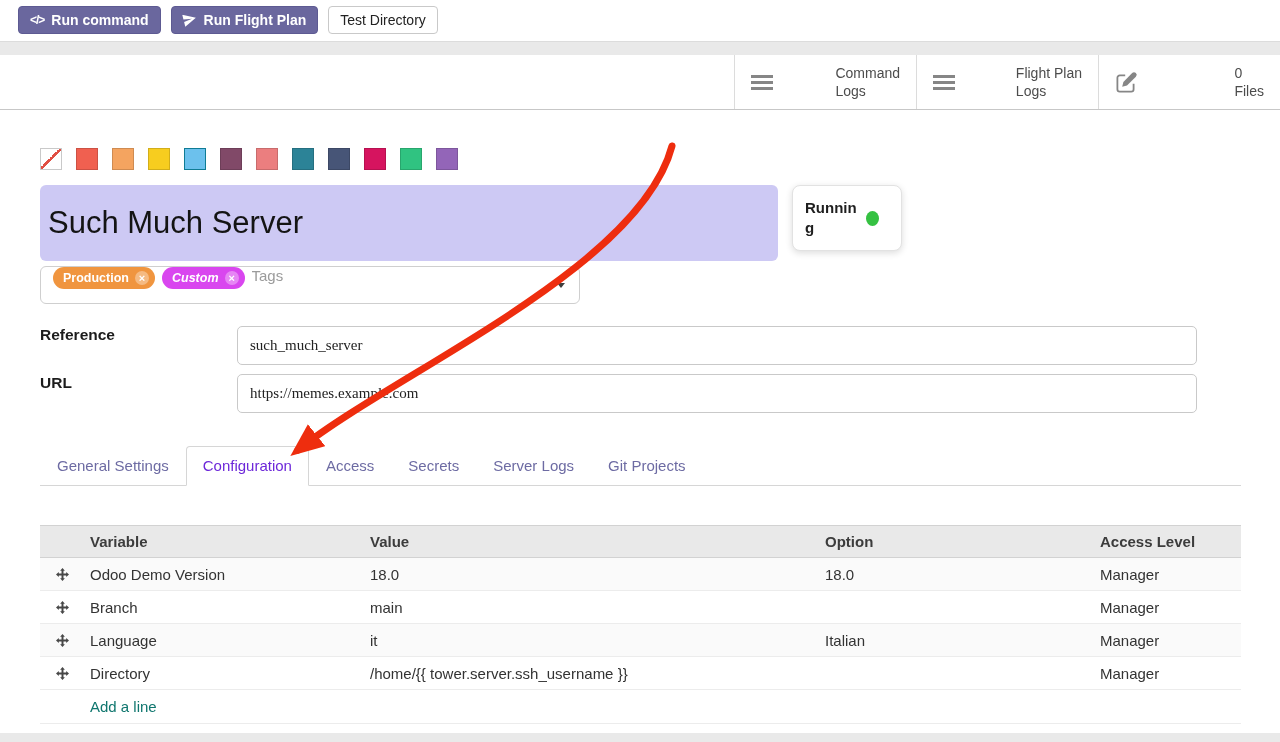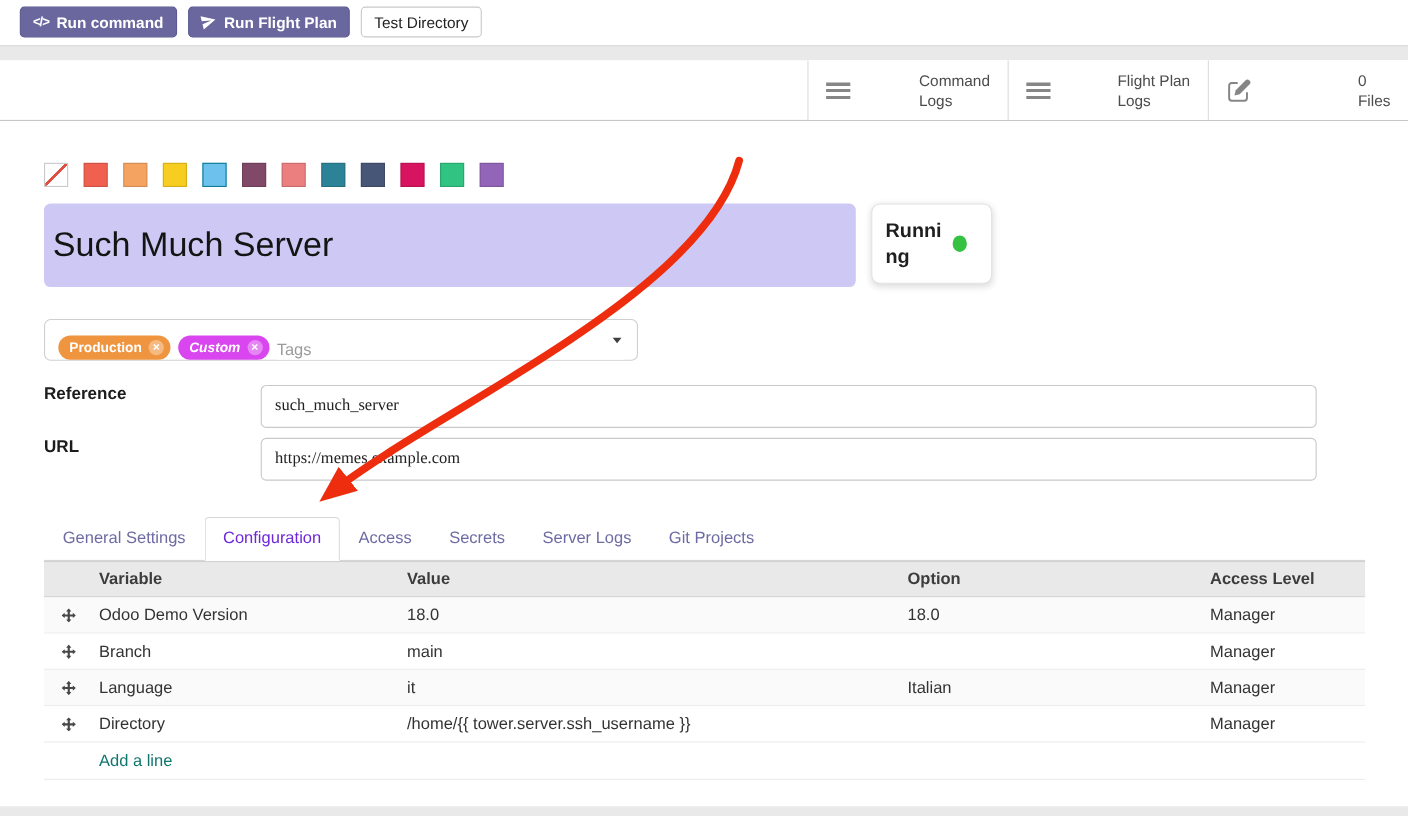--- a/index.html
+++ b/index.html
@@ -28,42 +28,42 @@
   .sheet { padding:0 39px 0 40px; }
 
   .color-row { display:flex; gap:14px; margin-top:38px; }
   .swatch { width:22px; height:22px; border:1px solid rgba(0,0,0,0.15); cursor:pointer; }
   .swatch-none { background:#fff; border-color:#c9c9c9; background-image:linear-gradient(135deg, transparent 45%, #e04f43 45%, #e04f43 54%, transparent 54%); }
   .swatch-selected { border:3px solid #0e708b0; border-color:#0f7c95; }
 
   .title-row { display:flex; align-items:flex-start; gap:14px; margin-top:15px; }
   .title-input { width:738px; height:76px; background:#cdc9f4; border:none; border-radius:6px; font-size:31px; color:#141414; padding:0 8px; font-family:inherit; outline:none; }
   .status-card { width:110px; min-height:66px; background:#fff; border:1px solid #e2e2e2; border-radius:8px; box-shadow:0 2px 7px rgba(0,0,0,0.14); padding:11px 12px; display:flex; align-items:center; gap:9px; cursor:pointer; }
-  .status-text { font-weight:700; font-size:18px; color:#1f1f1f; width:52px; word-break:break-all; line-height:1.35; }
+  .status-text { font-weight:700; font-size:15px; color:#1f1f1f; width:52px; word-break:break-all; line-height:1.35; }
   .status-dot { width:13px; height:15px; border-radius:50%; flex:0 0 auto; }
 
-  .tags-row { margin-top:29px; width:540px; height:38px; border:1px solid #cfcfcf; border-radius:6px; display:flex; align-items:flex-end; gap:7px; padding:0 12px; position:relative; }
+  .tags-row { margin-top:5px; width:540px; height:38px; border:1px solid #cfcfcf; border-radius:6px; display:flex; align-items:flex-start; gap:7px; padding:0 12px; position:relative; }
   .tag-pill { display:inline-flex; align-items:center; gap:6px; color:#fff; font-weight:700; font-size:12.5px; padding:4px 6px 4px 10px; border-radius:999px; cursor:default; }
   .tag-close { width:14px; height:14px; border-radius:50%; background:rgba(255,255,255,0.35); color:#fff; font-size:11px; font-weight:700; display:flex; align-items:center; justify-content:center; cursor:pointer; line-height:1; }
   .tags-input { border:none; outline:none; flex:1; font-size:15px; color:#333; font-family:inherit; }
   .tags-input::placeholder { color:#9b9b9b; }
   .caret { position:absolute; right:14px; top:16px; width:0; height:0; border-left:4.5px solid transparent; border-right:4.5px solid transparent; border-top:5.5px solid #3f3f3f; cursor:pointer; }
 
   .field-row { display:flex; align-items:flex-start; margin-top:22px; margin-right:44px; }
   .field-row + .field-row { margin-top:9px; }
   .field-label { width:197px; font-weight:700; font-size:15.5px; color:#1c1c1c; }
   .field-input { flex:1; height:39px; border:1px solid #c9c9c9; border-radius:5px; font-size:15px; color:#222; padding:0 12px; font-family:Liberation Serif, serif; outline:none; background:#fff; }
 
   
   .tabs { display:flex; margin-top:33px; border-bottom:1px solid #d6d6d6; }
   .tab { padding:10px 16px 11px; font-size:15px; color:#6d6ba3; cursor:pointer; margin-bottom:-1px; border:1px solid transparent; white-space:nowrap; }
   .tab-active { color:#6d28d9; background:#fff; border-color:#d6d6d6 #d6d6d6 #fff #d6d6d6; border-radius:4px 4px 0 0; }
 
   
-  .cfg-table { font-size:15px; color:#333; }
+  .cfg-table { margin-top:39px; font-size:15px; color:#333; }
   .t-row { display:grid; grid-template-columns:40px 280px 455px 275px 1fr; align-items:center; min-height:33px; border-bottom:1px solid #ececec; background:#fff; }
   .t-head { background:#e9e9e9; border-top:1px solid #d2d2d2; border-bottom:1px solid #d2d2d2; font-weight:700; color:#3c3c3c; min-height:33px; }
   .t-cell { padding:0 6px 0 10px; overflow:hidden; white-space:nowrap; text-overflow:ellipsis; }
   .t-body .t-row:nth-child(odd) { background:#fafafa; }
   .handle-cell { display:flex; justify-content:center; align-items:center; cursor:grab; }
   .addline-row { min-height:34px; display:flex; align-items:center; padding-left:50px; border-bottom:1px solid #ececec; }
   .addline { color:#0f766e; font-size:15px; cursor:pointer; }
 
   
   .arrow-overlay { position:absolute; left:0; top:0; width:1280px; height:742px; pointer-events:none; z-index:60; }

